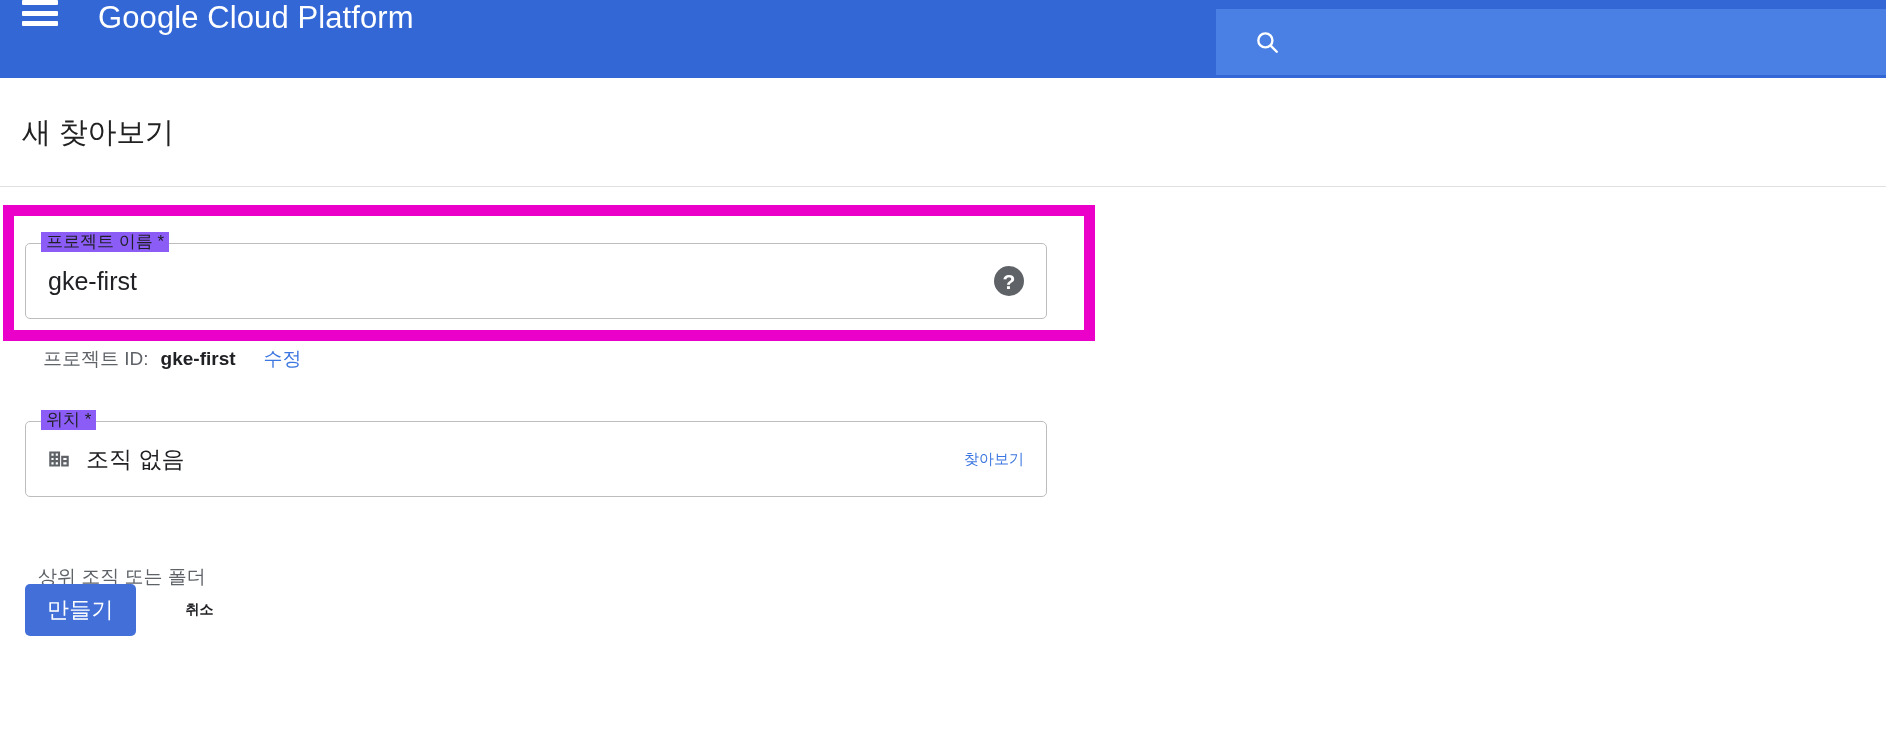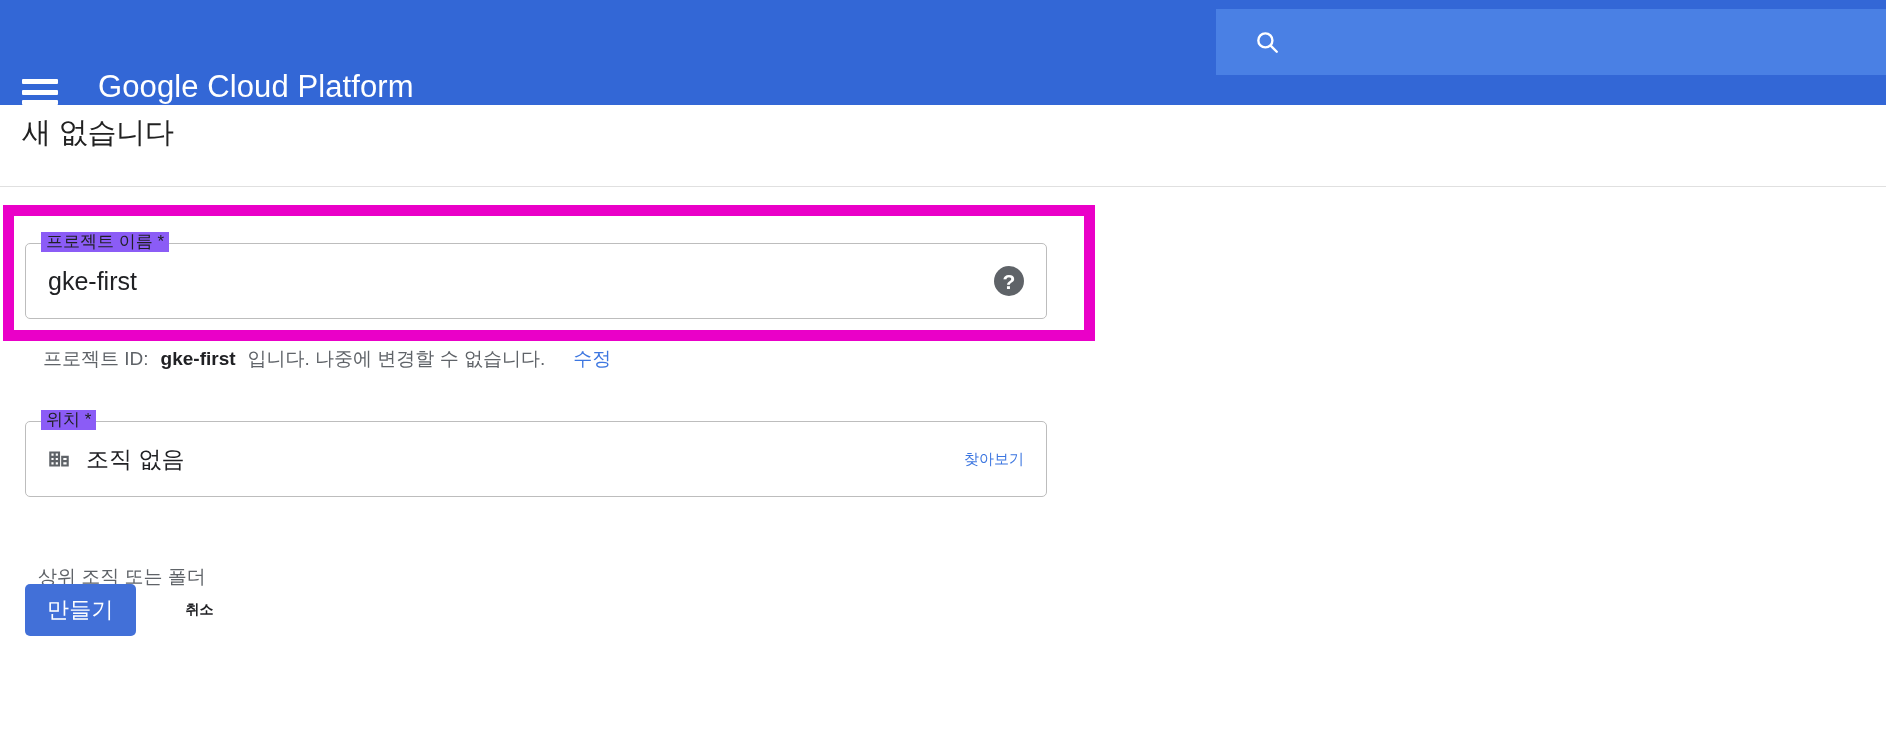--- a/index.html
+++ b/index.html
@@ -15,24 +15,24 @@
     font-family: "Liberation Sans", "DejaVu Sans", sans-serif;
     overflow: hidden;
     position: relative;
   }
 
   
   .appbar {
     position: absolute;
     left: 0; top: 0;
     width: 1886px;
-    height: 105px;
+    height: 78px;
     background: #3367d6;
     display: flex;
-    align-items: flex-end;
+    align-items: flex-start;
   }
   .hamburger {
     width: 36px;
     height: 26px;
     margin-left: 22px;
     margin-right: 40px;
     display: flex;
     flex-direction: column;
     justify-content: space-between;
     cursor: pointer;
@@ -295,37 +295,36 @@
     <span class="search-icon">
       <svg width="26" height="26" viewBox="0 0 24 24" fill="none" stroke="#ffffff" stroke-width="2.2" stroke-linecap="round">
         <circle cx="10.5" cy="10.5" r="6.5"></circle>
         <line x1="15.4" y1="15.4" x2="21" y2="21"></line>
       </svg>
     </span>
     <input class="search-input" type="text" value="" placeholder="" style="">
   </div>
 </div>
 
-<div class="page-title">새 없습니다</div>
+<div class="page-title">새 찾아보기</div>
 <div class="divider"></div>
 
 <div class="highlight-box"></div>
 
 <div class="field-wrap">
   <div class="outlined-field">
     <input class="field-value" type="text" value="gke-first" style="">
     <div class="help-icon">?</div>
   </div>
   <div class="floating-label">프로젝트 이름 *</div>
 </div>
 
 <div class="project-id-row">
   <span>프로젝트 ID: </span>
   <span class="pid-strong">gke-first</span>
-  <span>입니다. 나중에 변경할 수 없습니다.</span>
   <span class="link-blue edit-link">수정</span>
 </div>
 
 <div class="loc-wrap">
   <div class="loc-field">
     <div class="loc-left">
       <span class="domain-icon">
         <svg width="26" height="26" viewBox="0 0 24 24" fill="#5f6368">
           <path d="M3 5h10v14H3V5zm2 2v2h2V7H5zm4 0v2h2V7H9zm-4 4v2h2v-2H5zm4 0v2h2v-2H9zm-4 4v2h2v-2H5zm4 0v2h2v-2H9zM14 9h7v10h-7V9zm2 2v2h3v-2h-3zm0 4v2h3v-2h-3z"></path>
         </svg>

